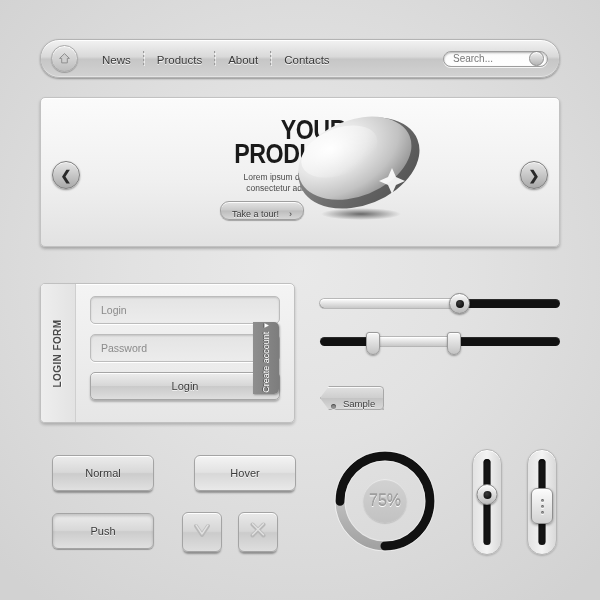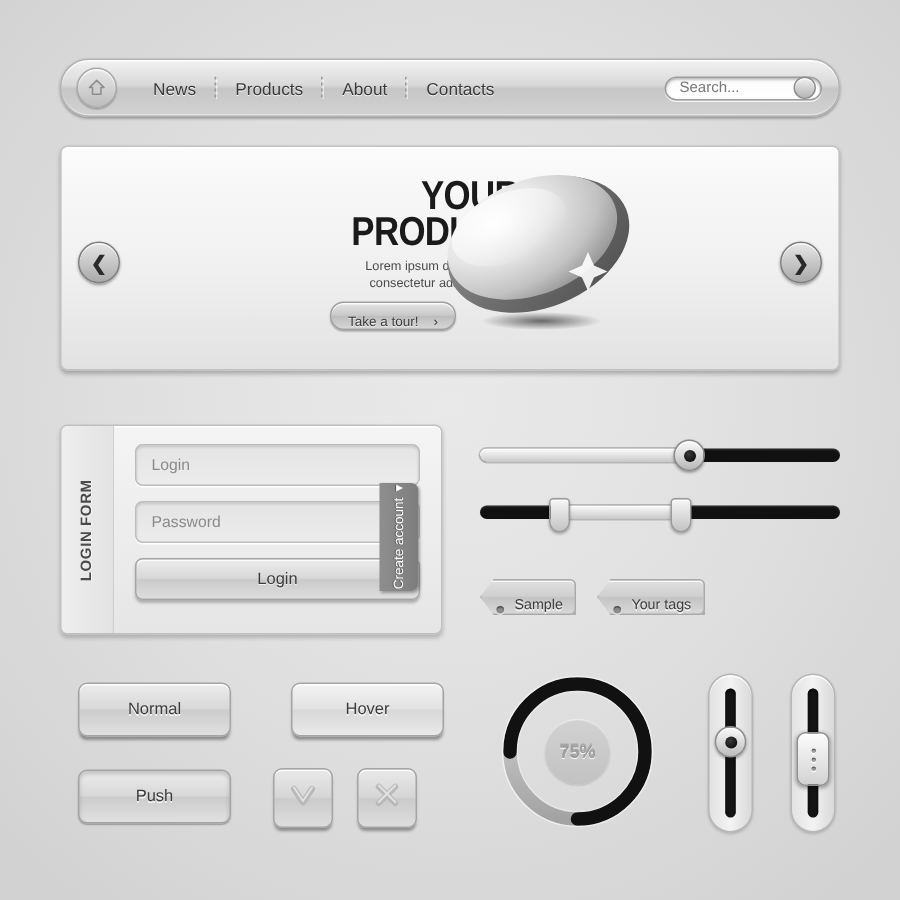--- a/index.html
+++ b/index.html
@@ -221,21 +221,21 @@
   
   .progress{position:absolute;left:331px;top:447px;width:108px;height:108px;}
   .progress-center{
     position:absolute;left:50%;top:50%;transform:translate(-50%,-50%);
     width:44px;height:44px;border-radius:50%;
     background:linear-gradient(to bottom,#d2d2d2,#c2c2c2);
     box-shadow:inset 0 1px 1px rgba(255,255,255,.6),0 1px 1px rgba(0,0,0,.12);
     display:flex;align-items:center;justify-content:center;
   }
   .progress-value{
-    font-size:12px;color:#9d9d9d;font-weight:bold;
+    font-size:16px;color:#9d9d9d;font-weight:normal;
     text-shadow:0 1px 0 rgba(255,255,255,.95),0 -1px 0 rgba(0,0,0,.18);
     text-align:center;
   }
 
   
   .vslider{
     position:absolute;width:30px;height:106px;border-radius:15px;
     background:linear-gradient(to right,#e2e2e2,#f3f3f3,#d9d9d9);
     border:1px solid #b6b6b6;box-sizing:border-box;
     box-shadow:0 1px 2px rgba(0,0,0,.2),inset 0 1px 0 #fff;
@@ -381,24 +381,20 @@
     <div class="track"></div>
     <div class="fill" style="left:22%;width:34%"></div>
     <div class="knob-tag" style="left:calc(22% - 7px)"></div>
     <div class="knob-tag" style="left:calc(56% - 7px)"></div>
   </div>
 
   <div class="tag" style="left:320px;top:386px;width:64px">
     <span class="tag-hole"></span>
     <span class="tag-label">Sample</span>
   </div>
-  <div class="tag" style="left:398px;top:386px;width:72px">
-    <span class="tag-hole"></span>
-    <span class="tag-label">Your tags</span>
-  </div>
 
   <div class="btn3d" style="left:52px;top:455px;width:102px;height:36px">Normal</div>
   <div class="btn3d hover" style="left:194px;top:455px;width:102px;height:36px">Hover</div>
   <div class="btn3d push" style="left:52px;top:513px;width:102px;height:36px">Push</div>
 
   <div class="icon-btn" style="left:182px;top:512px">
     <span>
       <svg width="22" height="22" viewBox="0 0 22 22">
         <path d="M5 7 L11 16 L17 7" fill="none" stroke="#b9b9b9" stroke-width="4" stroke-linecap="round" stroke-linejoin="round"></path>
         <path d="M5 6 L11 15 L17 6" fill="none" stroke="#f2f2f2" stroke-width="1.4" stroke-linecap="round" stroke-linejoin="round" opacity=".7"></path>

